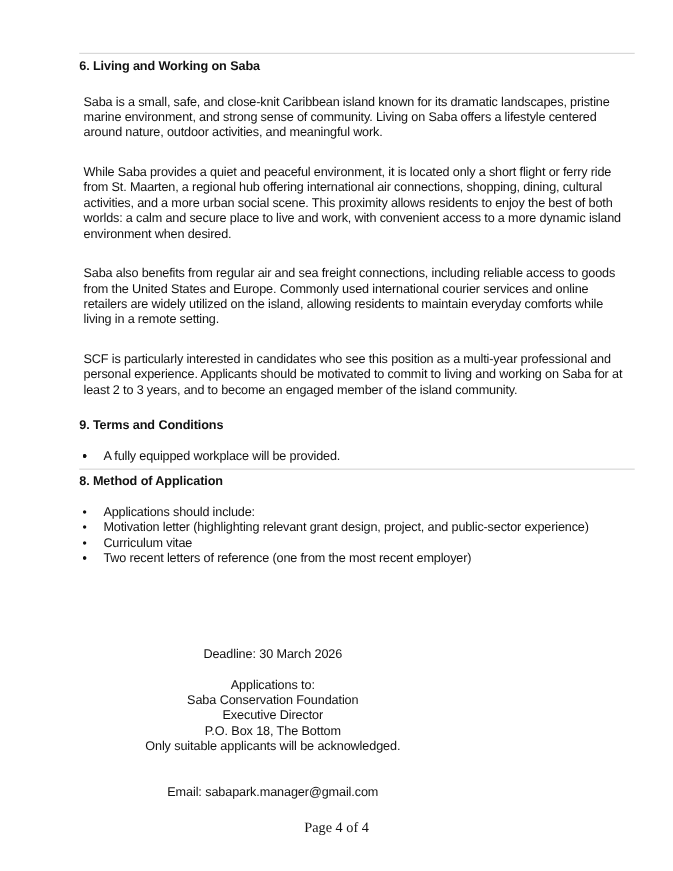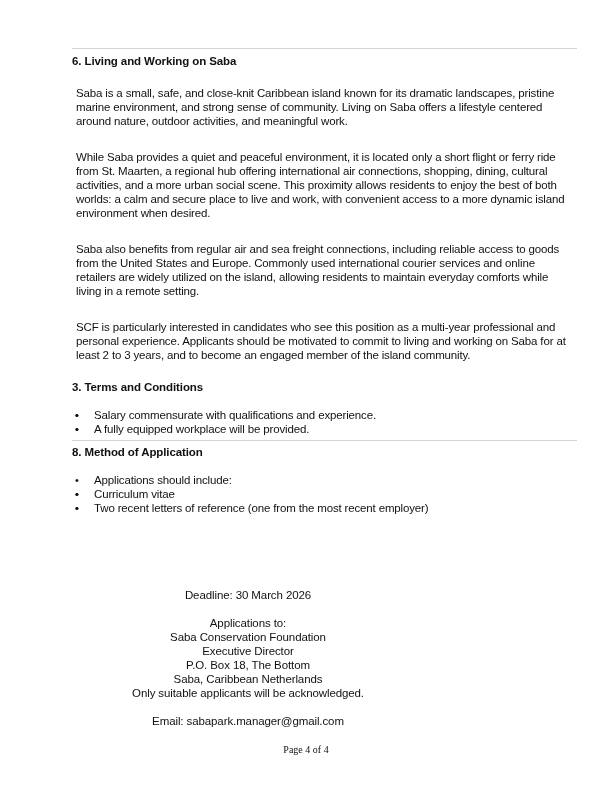--- a/index.html
+++ b/index.html
@@ -67,70 +67,69 @@
       font-size: 11.5px;
       line-height: 14px;
       letter-spacing: -0.1px;
     }
     .footer {
       position: absolute;
       left: 0;
       width: 612px;
       text-align: center;
       font-family: "Liberation Serif", "DejaVu Serif", serif;
-      font-size: 10px;
+      font-size: 13px;
       top: 744px;
     }
   </style>
 </head>
 <body>
 
 <div class="page">
   <hr class="rule">
   <div style="height:5px"></div>
   <h2 class="section-heading">6. Living and Working on Saba</h2>
   <div style="height:14px"></div>
   <p class="para">Saba is a small, safe, and close-knit Caribbean island known for its dramatic landscapes, pristine marine environment, and strong sense of community. Living on Saba offers a lifestyle centered around nature, outdoor activities, and meaningful work.</p>
   <div style="height:14px"></div>
   <p class="para">While Saba provides a quiet and peaceful environment, it is located only a short flight or ferry ride from St. Maarten, a regional hub offering international air connections, shopping, dining, cultural activities, and a more urban social scene. This proximity allows residents to enjoy the best of both worlds: a calm and secure place to live and work, with convenient access to a more dynamic island environment when desired.</p>
   <div style="height:14px"></div>
   <p class="para">Saba also benefits from regular air and sea freight connections, including reliable access to goods from the United States and Europe. Commonly used international courier services and online retailers are widely utilized on the island, allowing residents to maintain everyday comforts while living in a remote setting.</p>
   <div style="height:14px"></div>
   <p class="para">SCF is particularly interested in candidates who see this position as a multi-year professional and personal experience. Applicants should be motivated to commit to living and working on Saba for at least 2 to 3 years, and to become an engaged member of the island community.</p>
   <div style="height:14px"></div>
 
-  <h2 class="section-heading">3. Terms and Conditions</h2>
+  <h2 class="section-heading">9. Terms and Conditions</h2>
   <div style="height:14px"></div>
   <ul class="bullets">
     <li><span class="dot">•</span></li>
-    <li><span class="dot">•</span><span>Salary commensurate with qualifications and experience.</span></li>
+    <li><span class="dot">•</span></li>
     <li><span class="dot">•</span></li>
     <li><span class="dot">•</span><span>A fully equipped workplace will be provided.</span></li>
   </ul>
   <div style="height:4px"></div>
   <hr class="rule">
   <div style="height:4px"></div>
 
   <h2 class="section-heading">8. Method of Application</h2>
   <div style="height:14px"></div>
   <ul class="bullets">
     <li><span class="dot">•</span><span>Applications should include:</span></li>
-    <li><span class="dot">•</span></li>
+    <li><span class="dot">•</span><span>Motivation letter (highlighting relevant grant design, project, and public-sector experience)</span></li>
     <li><span class="dot">•</span><span>Curriculum vitae</span></li>
     <li><span class="dot">•</span></li>
     <li><span class="dot">•</span><span>Two recent letters of reference (one from the most recent employer)</span></li>
   </ul>
 </div>
 
 <div class="center-block" style="top:588px">Deadline: 30 March 2026</div>
 
 <div class="center-block" style="top:616px">
   <div>Applications to:</div>
   <div>Saba Conservation Foundation</div>
   <div>Executive Director</div>
   <div>P.O. Box 18, The Bottom</div>
-  <div>Saba, Caribbean Netherlands</div>
   <div>Only suitable applicants will be acknowledged.</div>
 </div>
 
 <div class="center-block" style="top:714px">Email: sabapark.manager@gmail.com</div>
 
 <div class="footer">Page 4 of 4</div>
 
 </body></html>

